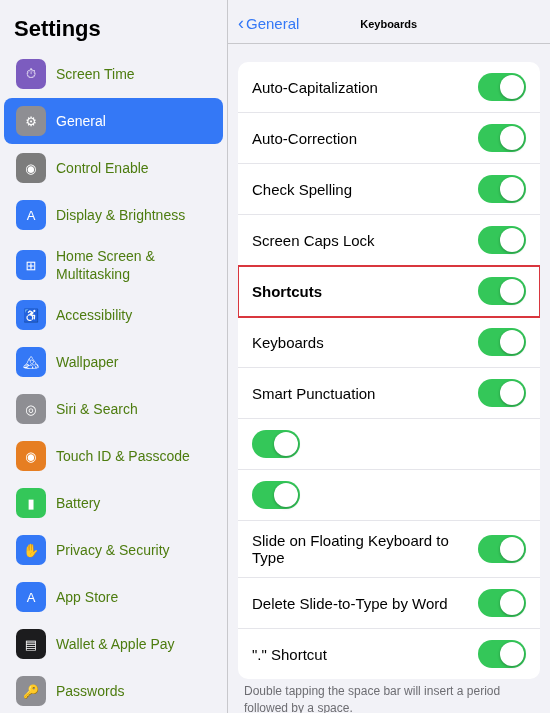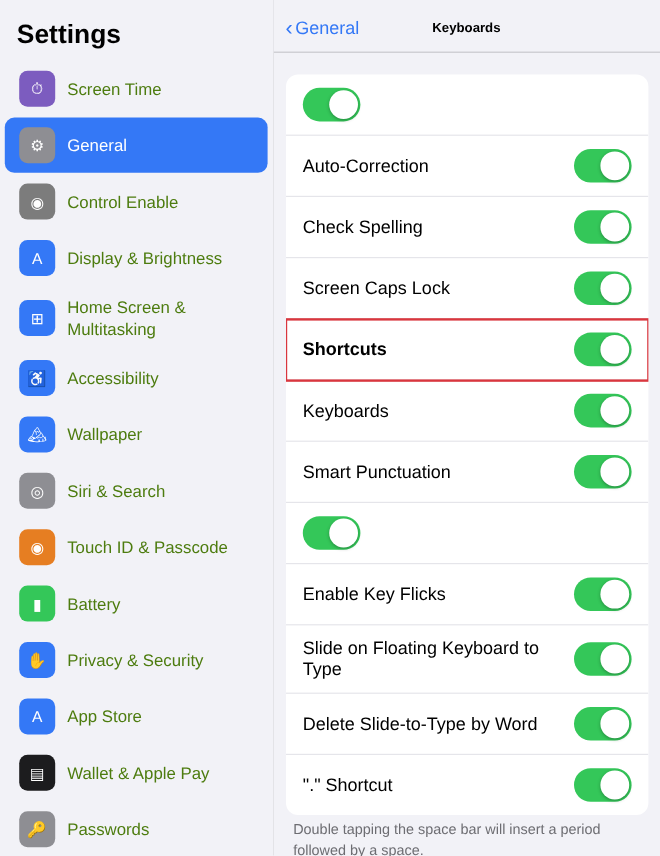--- a/index.html
+++ b/index.html
@@ -243,20 +243,21 @@
       <span class="back-chevron">‹</span>
       <span>General</span>
     </div>
     <div class="main-title">Keyboards</div>
   </div>
   <div class="main-content">
     <div id="sections-container">
         <div class="section">
           <div class="card">
             <div class="card-row">
+              <span class="card-row-label">Auto-Capitalization</span>
               <div class="toggle">
                 <div class="toggle-knob"></div>
               </div>
             </div>
             <div class="card-row">
               <span class="card-row-label">Auto-Correction</span>
               <div class="toggle">
                 <div class="toggle-knob"></div>
               </div>
             </div>
@@ -289,21 +290,20 @@
               <div class="toggle">
                 <div class="toggle-knob"></div>
               </div>
             </div>
             <div class="card-row">
               <div class="toggle">
                 <div class="toggle-knob"></div>
               </div>
             </div>
             <div class="card-row">
-              <span class="card-row-label">Enable Key Flicks</span>
               <div class="toggle">
                 <div class="toggle-knob"></div>
               </div>
             </div>
             <div class="card-row">
               <span class="card-row-label">Slide on Floating Keyboard to Type</span>
               <div class="toggle">
                 <div class="toggle-knob"></div>
               </div>
             </div>

